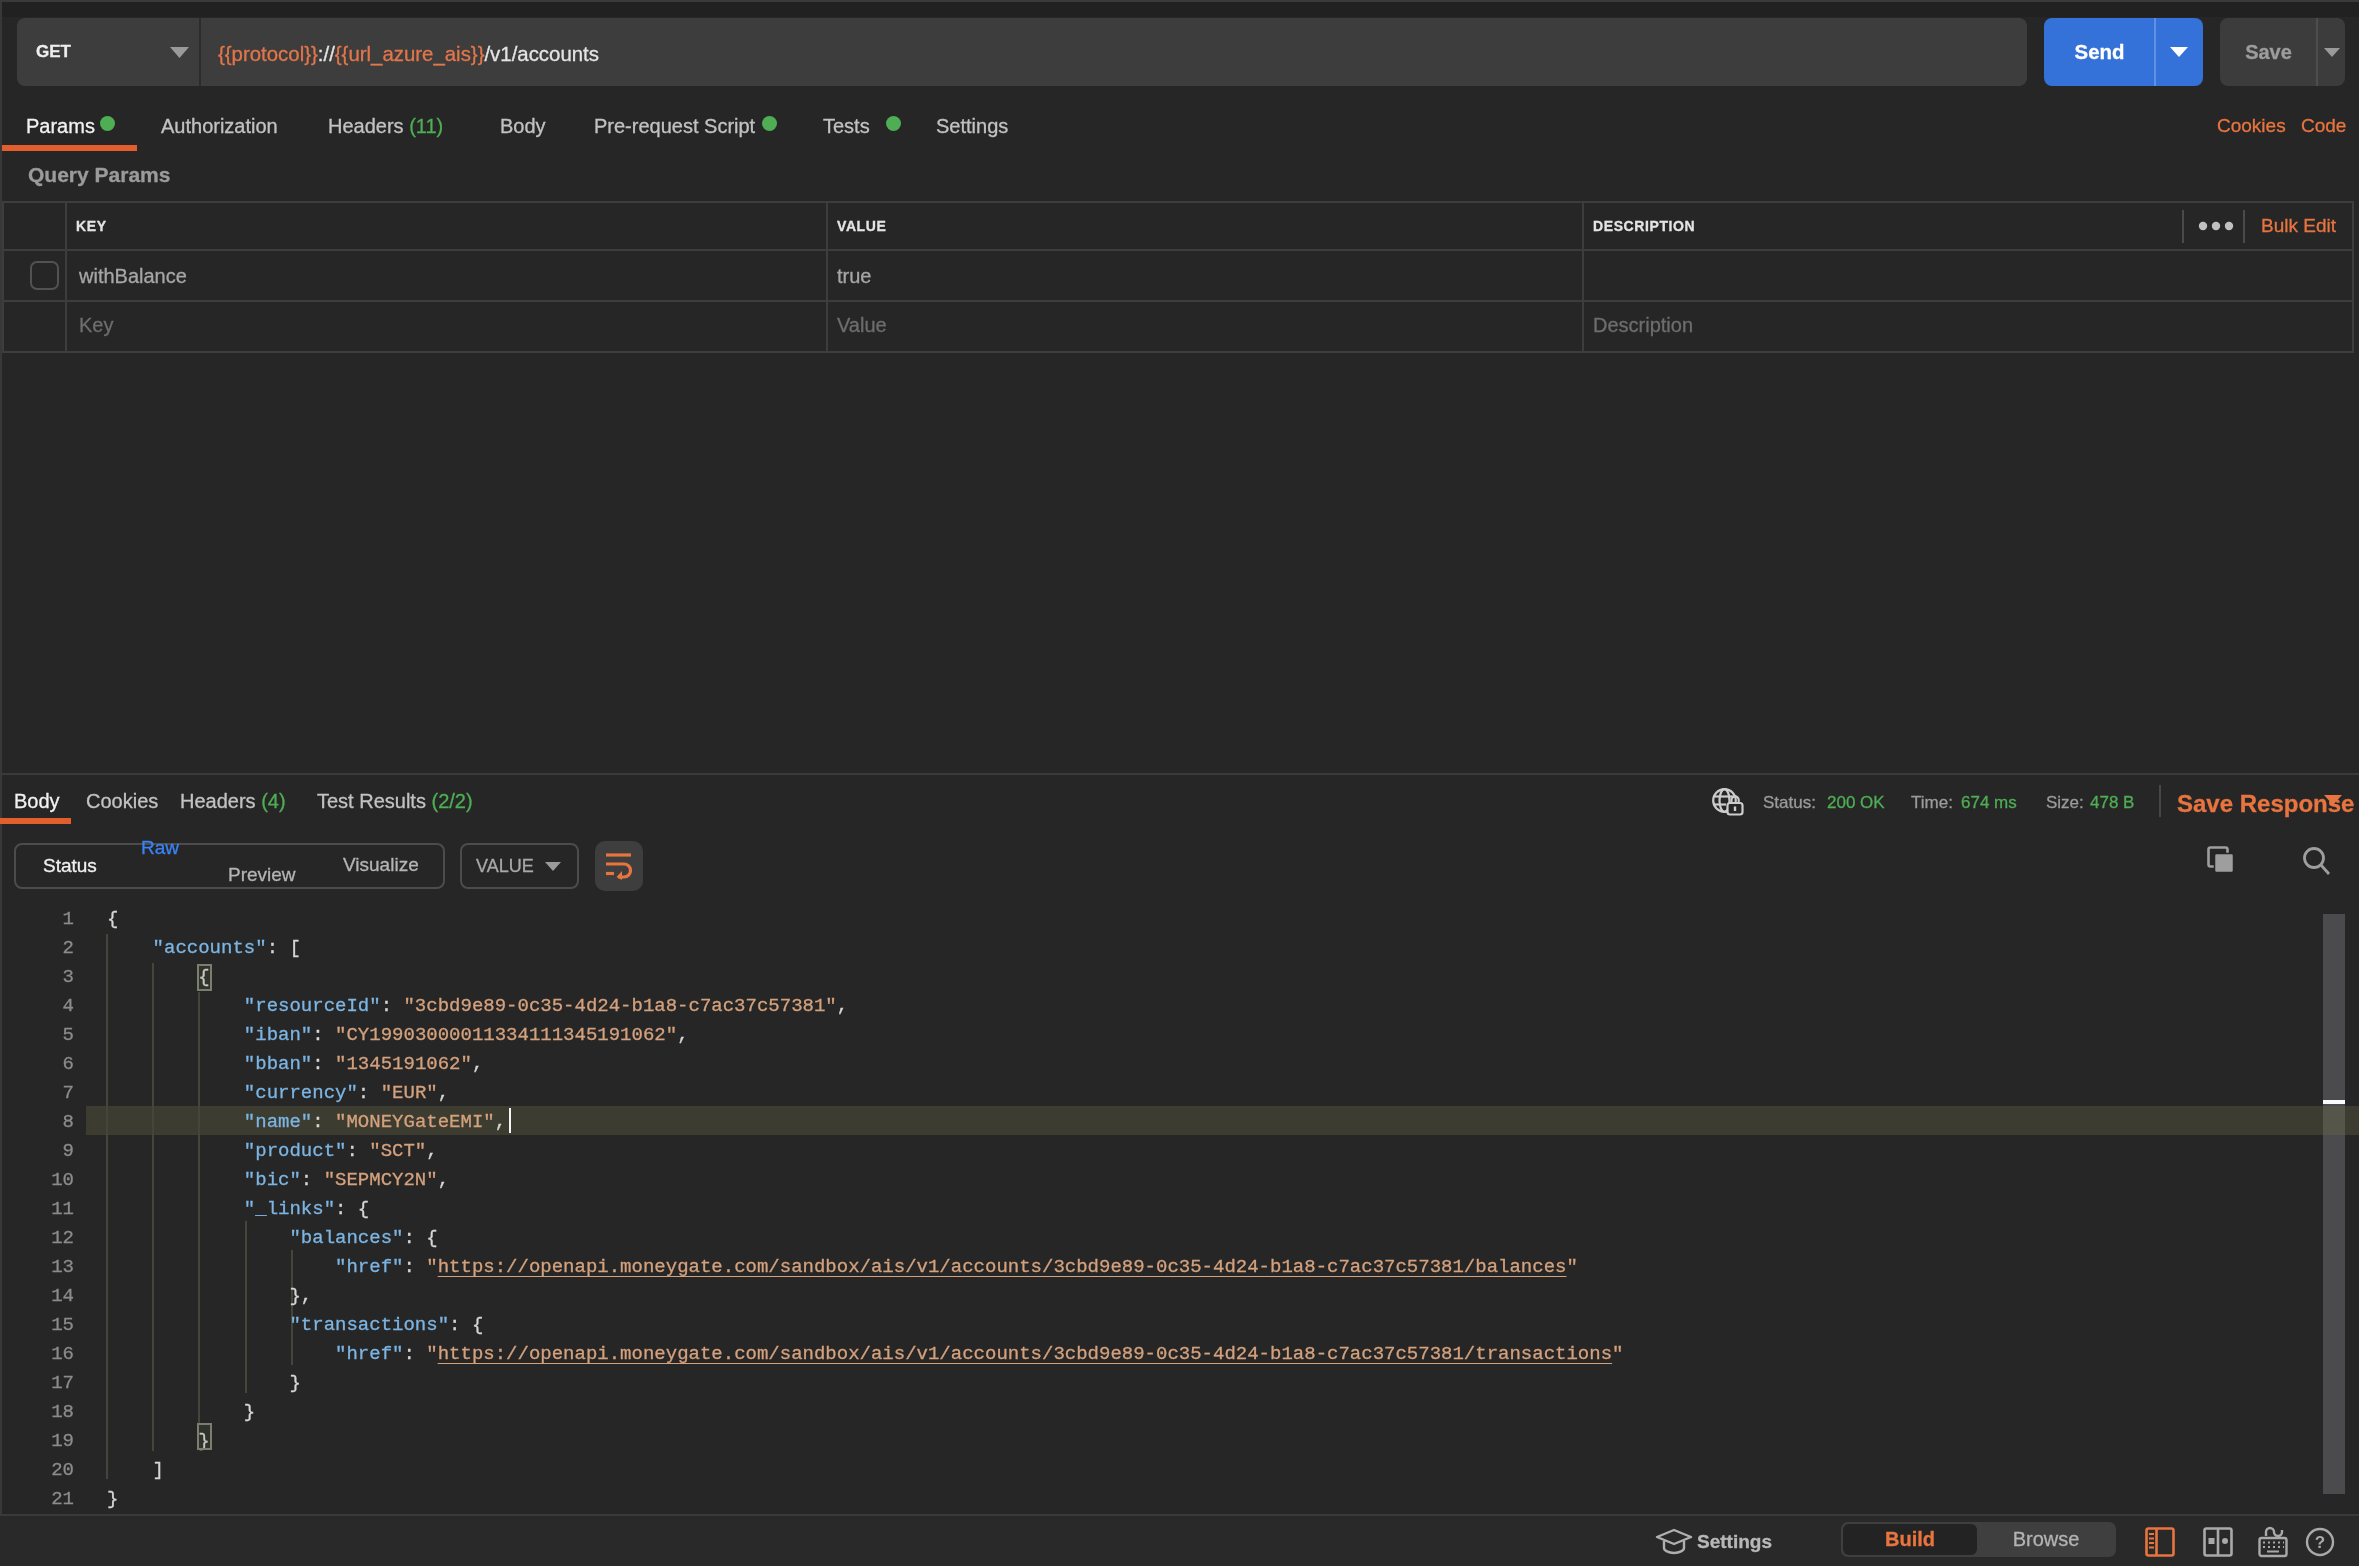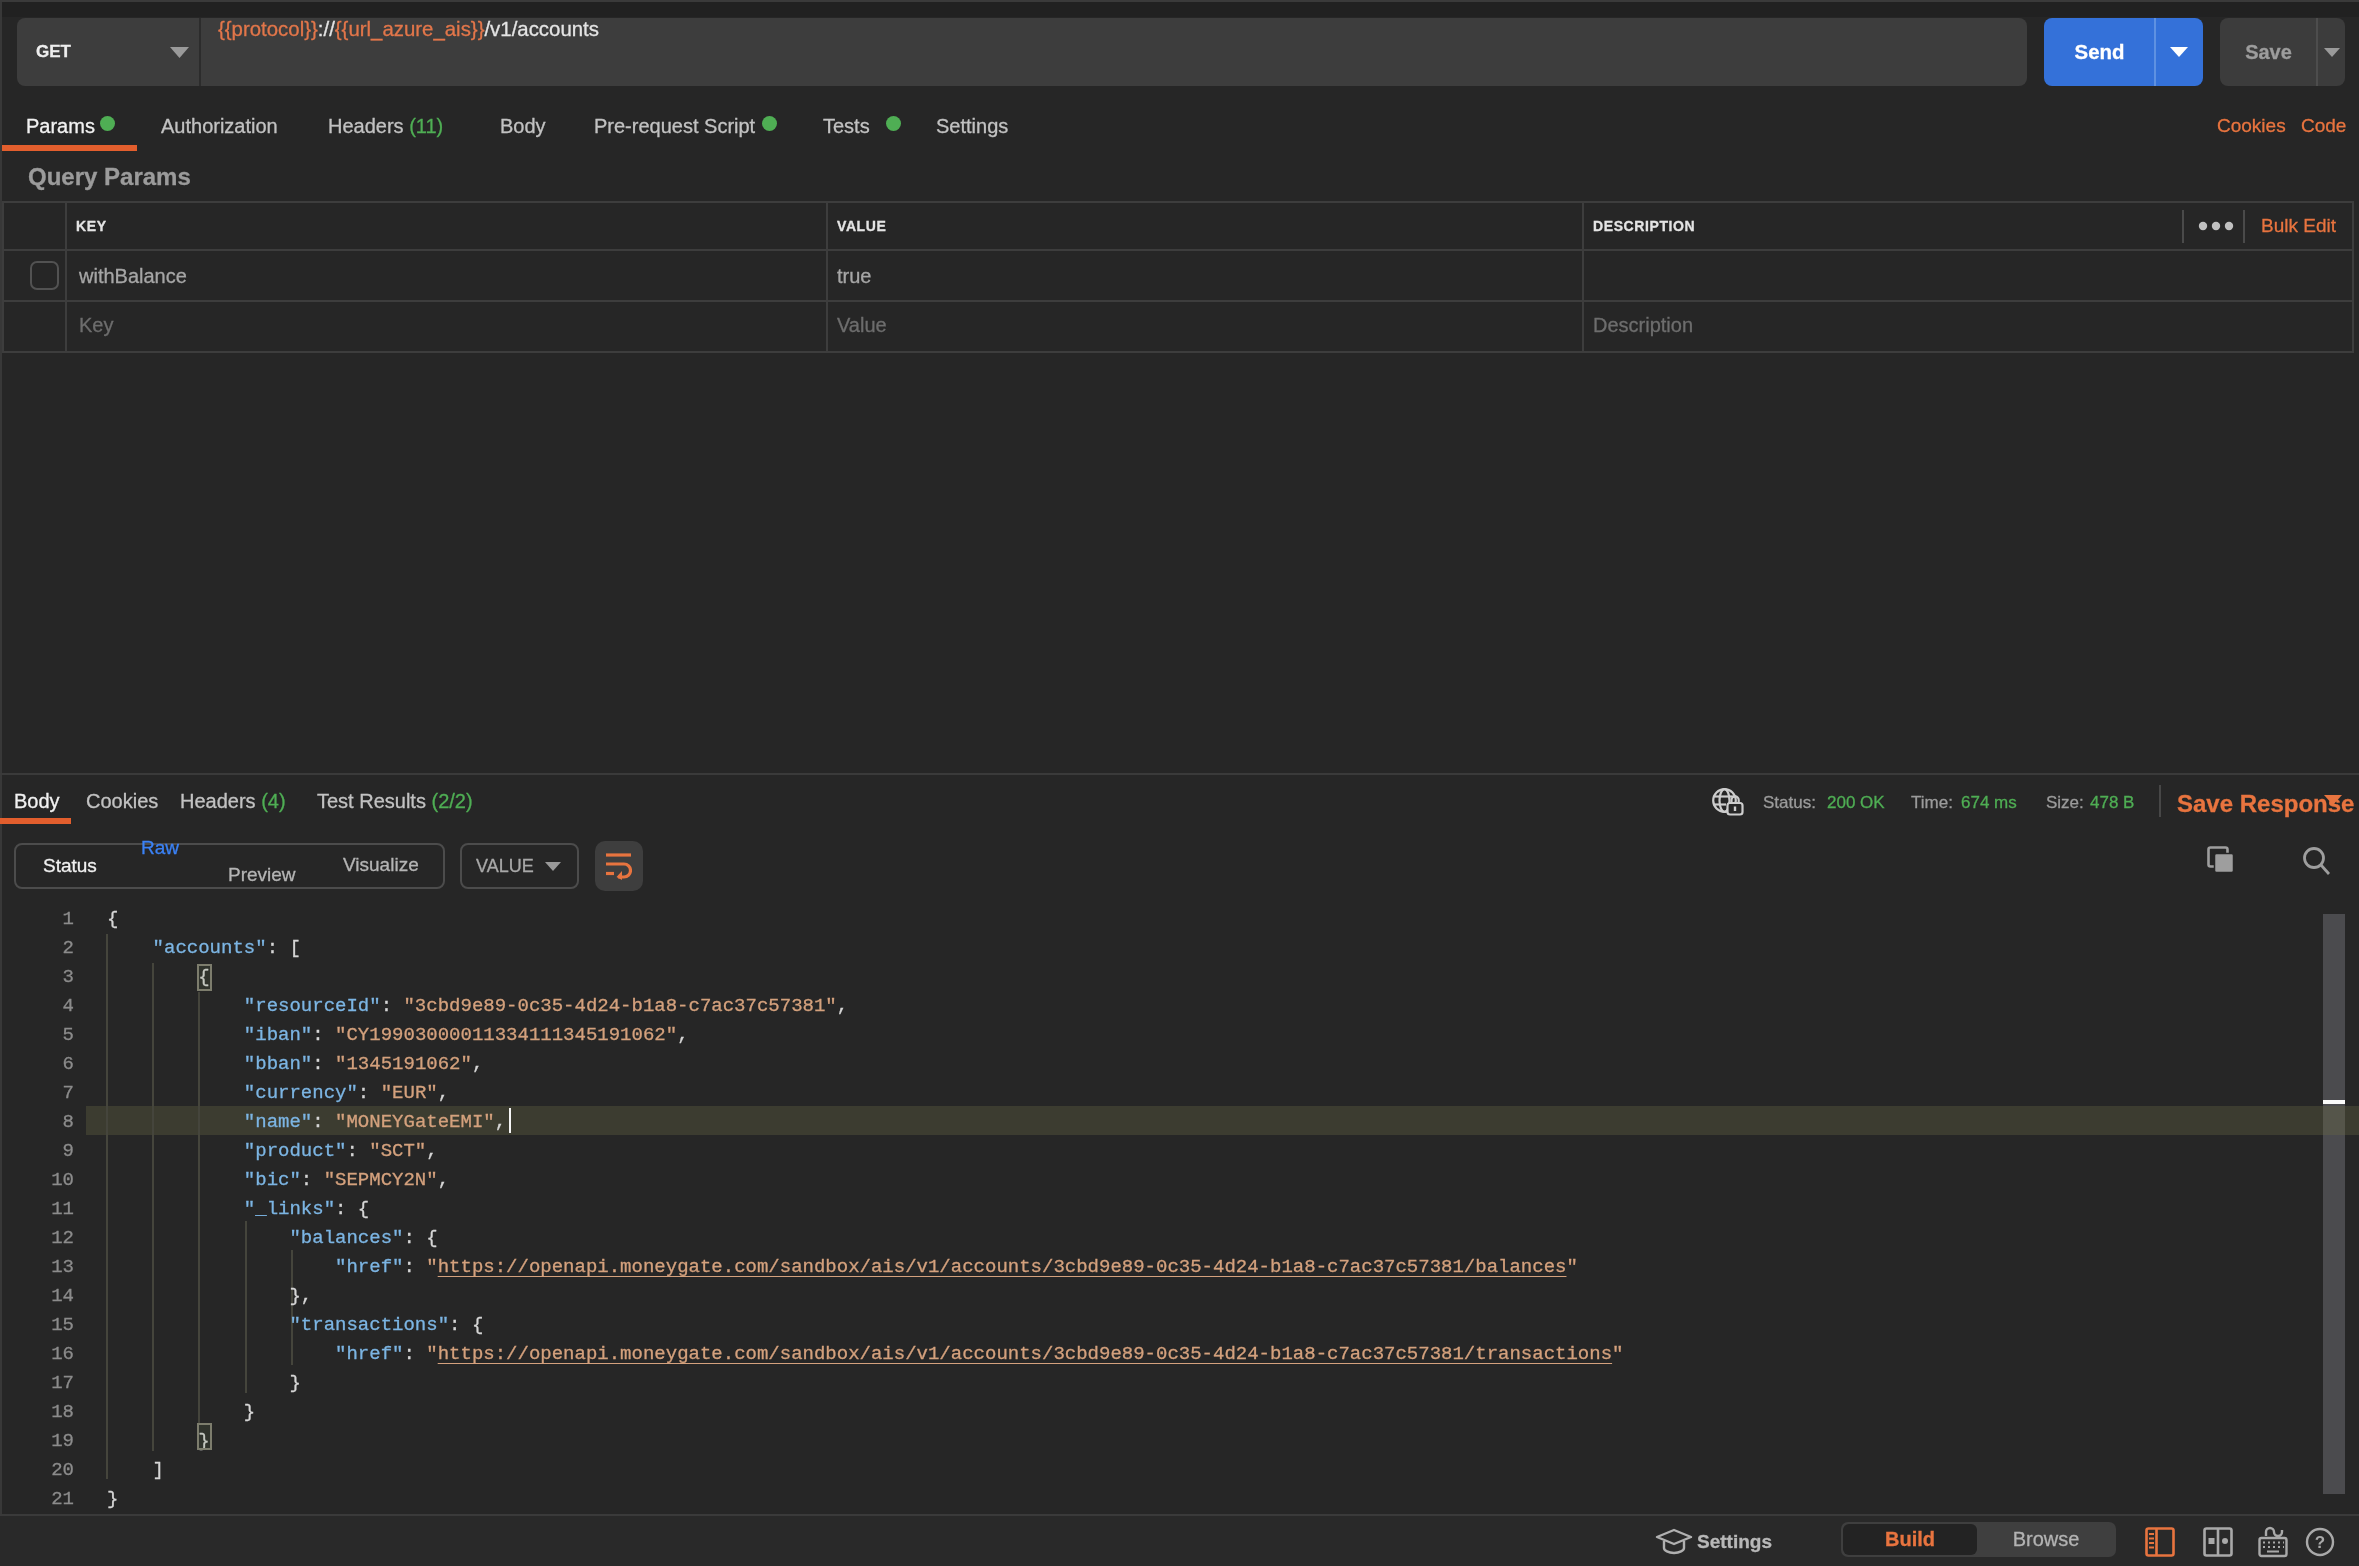--- a/index.html
+++ b/index.html
@@ -25,21 +25,21 @@
 <div class="abs" style="left:0;top:0;width:2359px;height:2px;background:#3a3a3a"></div>
 <div class="abs" style="left:0;top:2px;width:2px;height:1512px;background:#383838"></div>
 <div class="abs" style="left:2px;top:2px;width:2357px;height:15px;background:#212121"></div>
 
 <div class="abs" style="left:17px;top:18px;width:2010px;height:68px;background:#3d3d3d;border-radius:8px"></div>
 <div class="abs" style="left:199px;top:18px;width:2px;height:68px;background:#2c2c2c"></div>
 <div class="abs" style="left:36px;top:18px;height:68px;display:flex;align-items:center;font-size:17px;font-weight:bold;color:#eeeeee">GET</div>
 <svg class="abs" style="left:170px;top:47px" width="19" height="11" viewBox="0 0 19 11">
     <path d="M0 0 L19 0 L9.5 11 Z" fill="#9a9a9a"></path>
   </svg>
-<div class="abs" style="left:218px;top:18px;height:48px;display:flex;align-items:flex-start;font-size:20.4px;color:#e4e4e4;white-space:pre"><span style="color:#e2764a">{{protocol}}</span>://<span style="color:#e2764a">{{url_azure_ais}}</span>/v1/accounts</div>
+<div class="abs" style="left:218px;top:18px;height:48px;display:flex;align-items:flex-end;font-size:20.4px;color:#e4e4e4;white-space:pre"><span style="color:#e2764a">{{protocol}}</span>://<span style="color:#e2764a">{{url_azure_ais}}</span>/v1/accounts</div>
 
 <div class="abs" style="left:2044px;top:18px;width:159px;height:68px;background:#3471d9;border-radius:8px"></div>
 <div class="abs" style="left:2154px;top:18px;width:2px;height:68px;background:#5e91e2"></div>
 <div class="abs" style="left:2044px;top:18px;width:111px;height:68px;display:flex;align-items:center;justify-content:center;font-size:20.4px;font-weight:bold;color:#ffffff">Send</div>
 <svg class="abs" style="left:2170px;top:47px" width="18" height="10" viewBox="0 0 18 10">
     <path d="M0 0 L18 0 L9 10 Z" fill="#ffffff"></path>
   </svg>
 
 <div class="abs" style="left:2220px;top:18px;width:125px;height:68px;background:#3c3c3c;border-radius:8px"></div>
 <div class="abs" style="left:2316px;top:18px;width:2px;height:68px;background:#4d4d4d"></div>
@@ -55,21 +55,21 @@
 <div class="tab" style="left:500px">Body</div>
 <div class="tab" style="left:594px">Pre-request Script</div>
 <div class="dot" style="left:762px"></div>
 <div class="tab" style="left:823px">Tests</div>
 <div class="dot" style="left:886px"></div>
 <div class="tab" style="left:936px">Settings</div>
 <div class="abs" style="left:2px;top:145px;width:135px;height:6px;background:#e25e2d"></div>
 <div class="tab olink" style="left:2217px;font-size:19px">Cookies</div>
 <div class="tab olink" style="left:2301px;font-size:19px">Code</div>
 
-<div class="abs" style="left:28px;top:163px;font-size:24px;font-weight:600;color:#9b9b9b">Query Params</div>
+<div class="abs" style="left:28px;top:163px;font-size:21px;font-weight:600;color:#9b9b9b">Query Params</div>
 
 <div class="hline" style="left:2px;top:201px;width:2352px"></div>
 <div class="hline" style="left:2px;top:249px;width:2352px"></div>
 <div class="hline" style="left:2px;top:300px;width:2352px"></div>
 <div class="hline" style="left:2px;top:351px;width:2352px"></div>
 <div class="vline" style="left:2px;top:201px;height:152px;background:#3d3d3d"></div>
 <div class="vline" style="left:65px;top:201px;height:152px;background:#3d3d3d"></div>
 <div class="vline" style="left:826px;top:201px;height:152px;background:#3d3d3d"></div>
 <div class="vline" style="left:1582px;top:201px;height:152px;background:#3d3d3d"></div>
 <div class="vline" style="left:2352px;top:201px;height:152px;background:#3d3d3d"></div>

